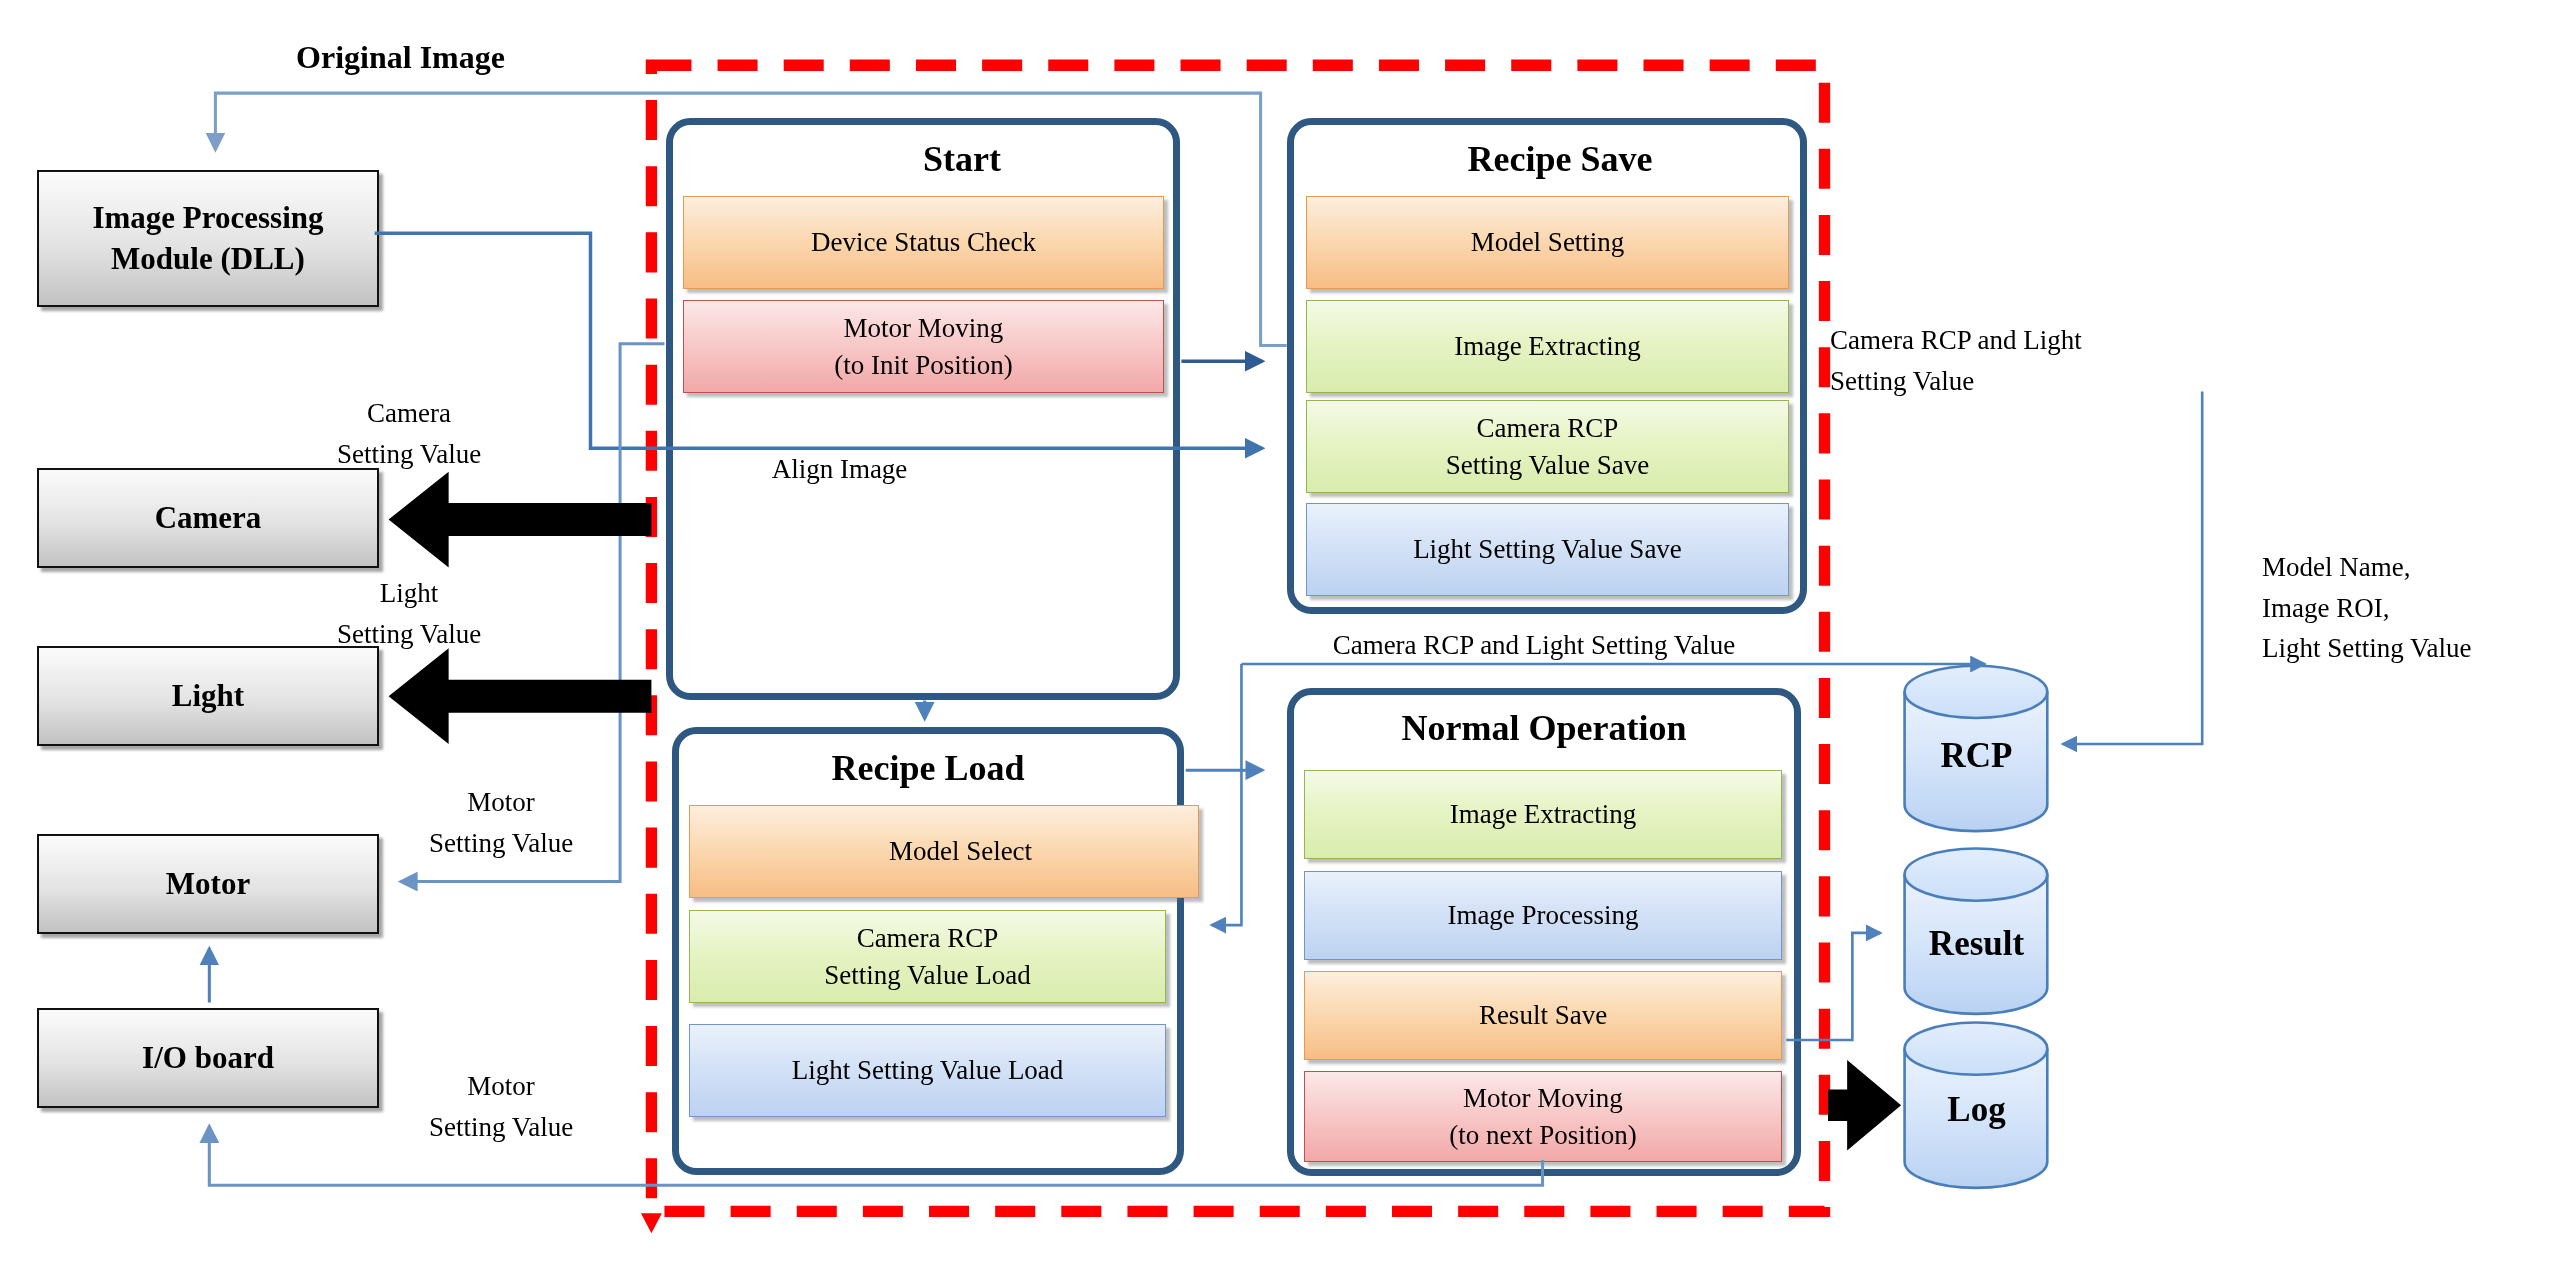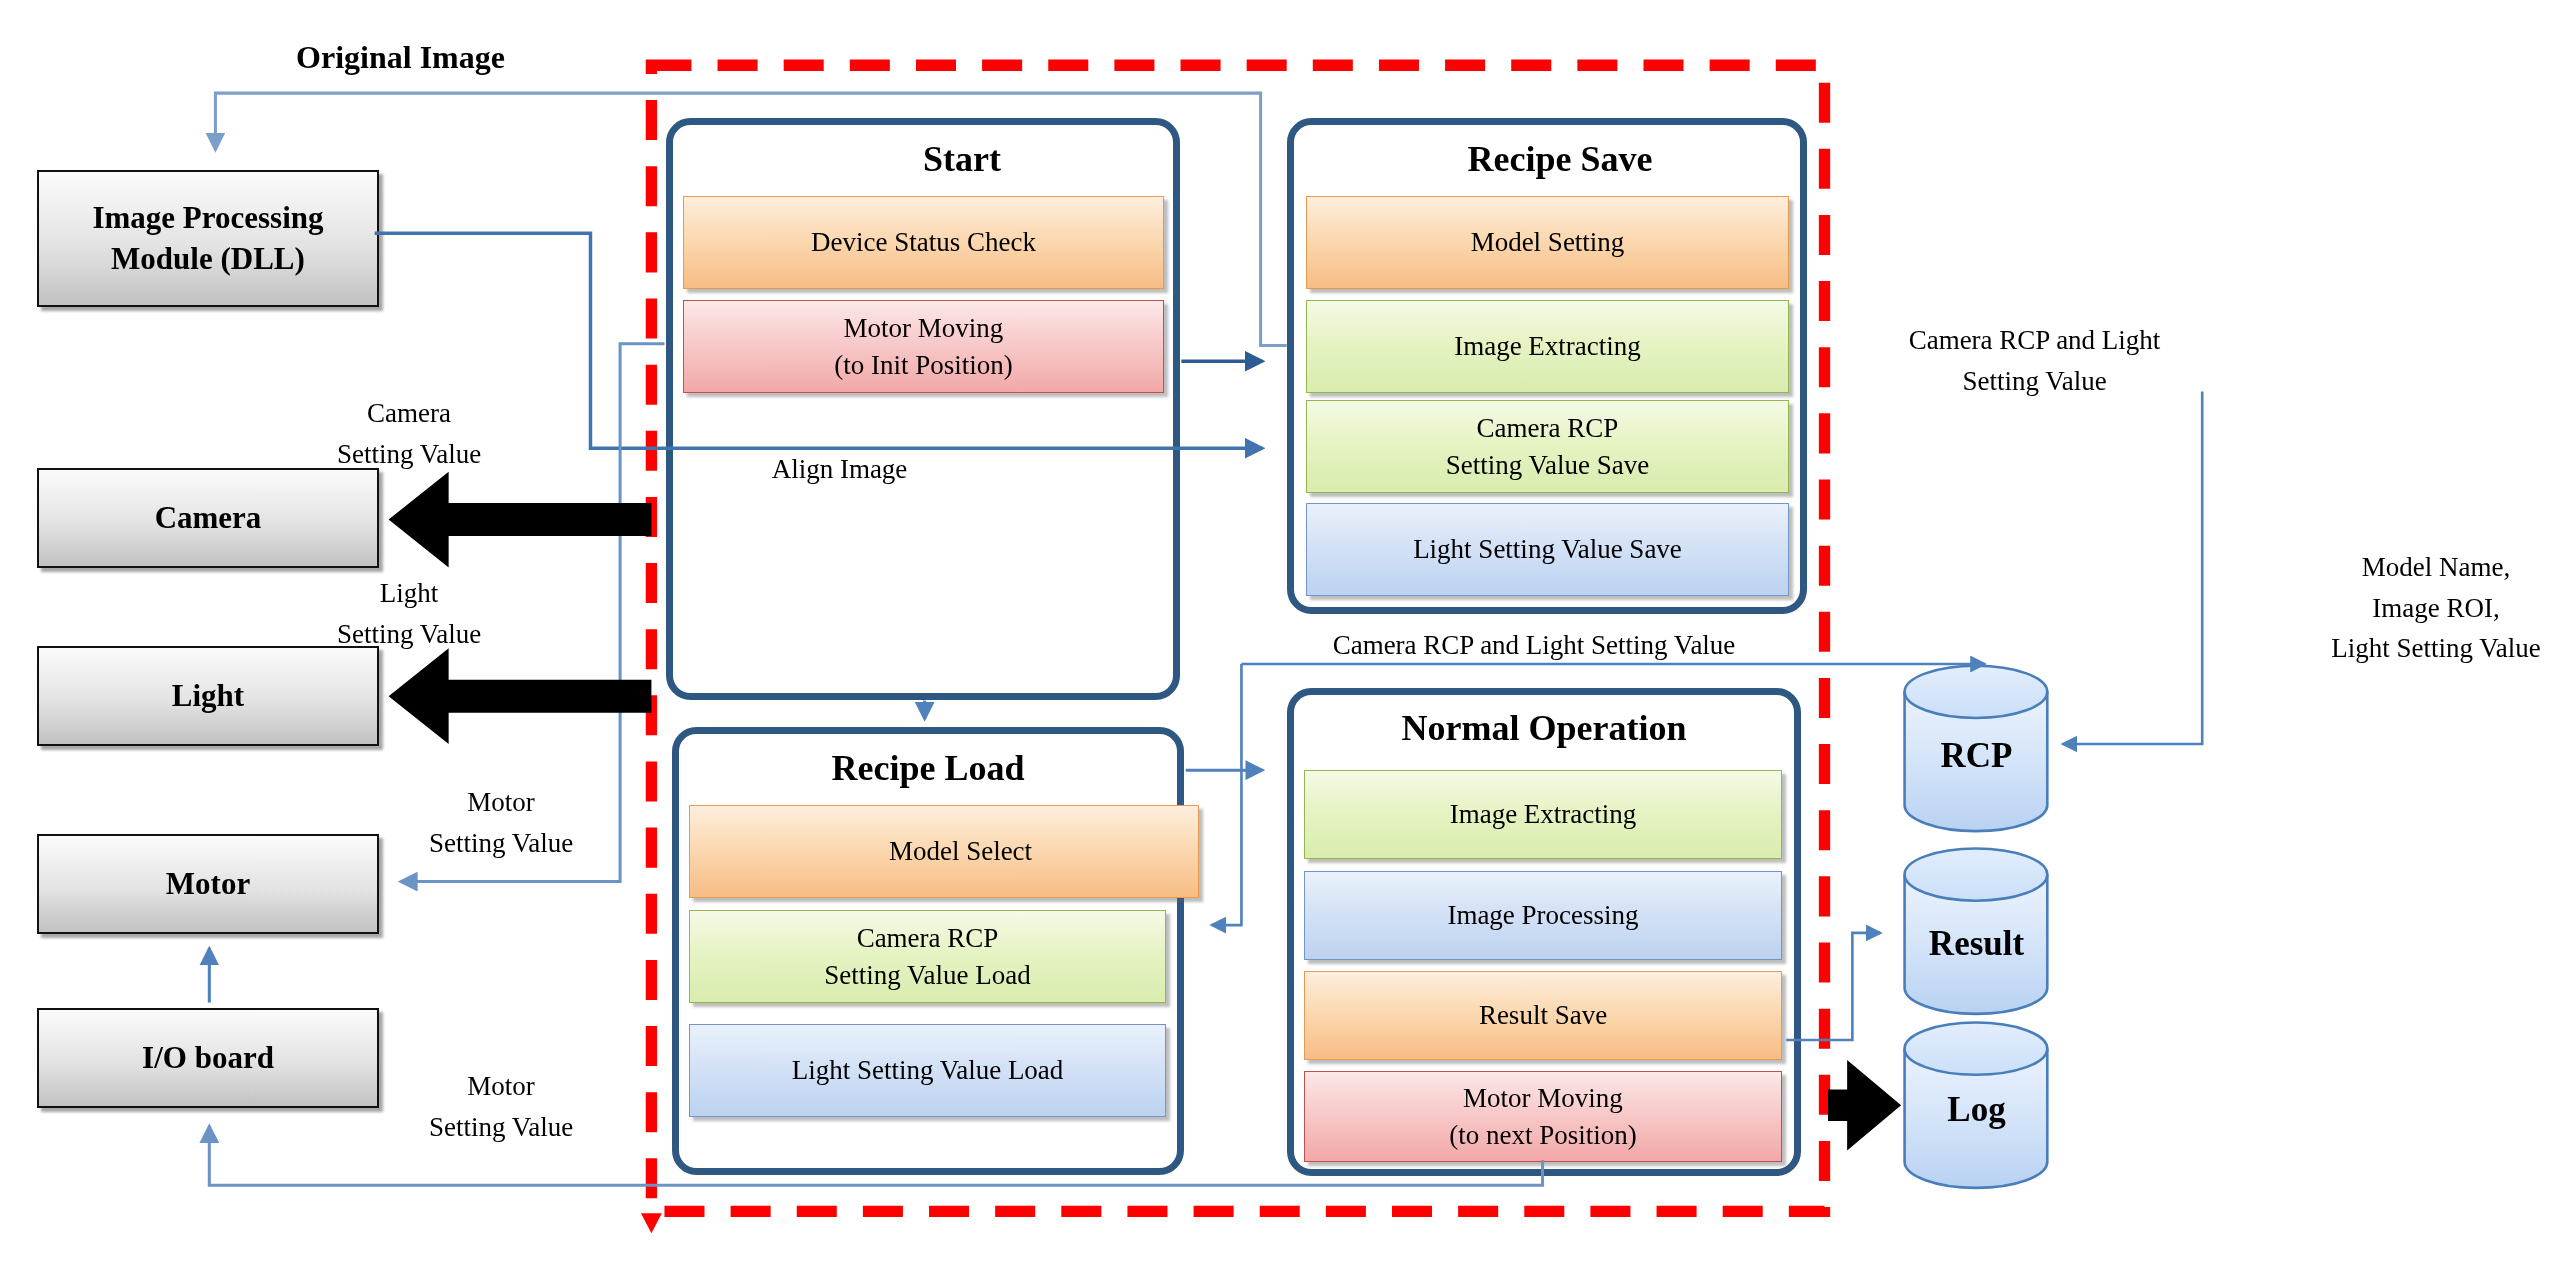--- a/index.html
+++ b/index.html
@@ -23,21 +23,21 @@
   
   .step{position:absolute;display:flex;align-items:center;justify-content:center;text-align:center;
         font-size:27px;line-height:1.35;white-space:pre-line;z-index:12;
         box-shadow:3.5px 3.5px 2.6px rgba(90,90,90,.4);}
   .step.orange{border:1.7px solid #e59a50;background:linear-gradient(180deg,#fdeedd 0%,#fbd9b2 45%,#f7bd84 100%);}
   .step.green {border:1.7px solid #94b64e;background:linear-gradient(180deg,#f4fae6 0%,#e6f3c4 45%,#d9ecad 100%);}
   .step.blue  {border:1.7px solid #7396c8;background:linear-gradient(180deg,#eaf1fb 0%,#d4e2f6 45%,#bcd2f0 100%);}
   .step.red   {border:1.7px solid #c0504d;background:linear-gradient(180deg,#fce8e8 0%,#f8caca 45%,#f2a8a8 100%);}
 
   .note{position:absolute;font-size:27px;text-align:center;z-index:12;}
-  .lbl{position:absolute;font-size:27px;line-height:1.5;white-space:pre-line;z-index:12;text-align:center;}
+  .lbl{position:absolute;font-size:27px;line-height:1.5;white-space:pre-line;z-index:12;}
   .lbl.center{text-align:center;}
   .lbl.bold{font-weight:bold;font-size:32px;line-height:1.2;}
   .db-label{position:absolute;width:143px;text-align:center;font-weight:bold;font-size:35px;z-index:12;}
 </style>
 </head>
 <body>
 
 <div id="canvas">
 
   <svg class="layer" id="cyl-layer" viewBox="0 0 2959 1449" width="2576" height="1261">

